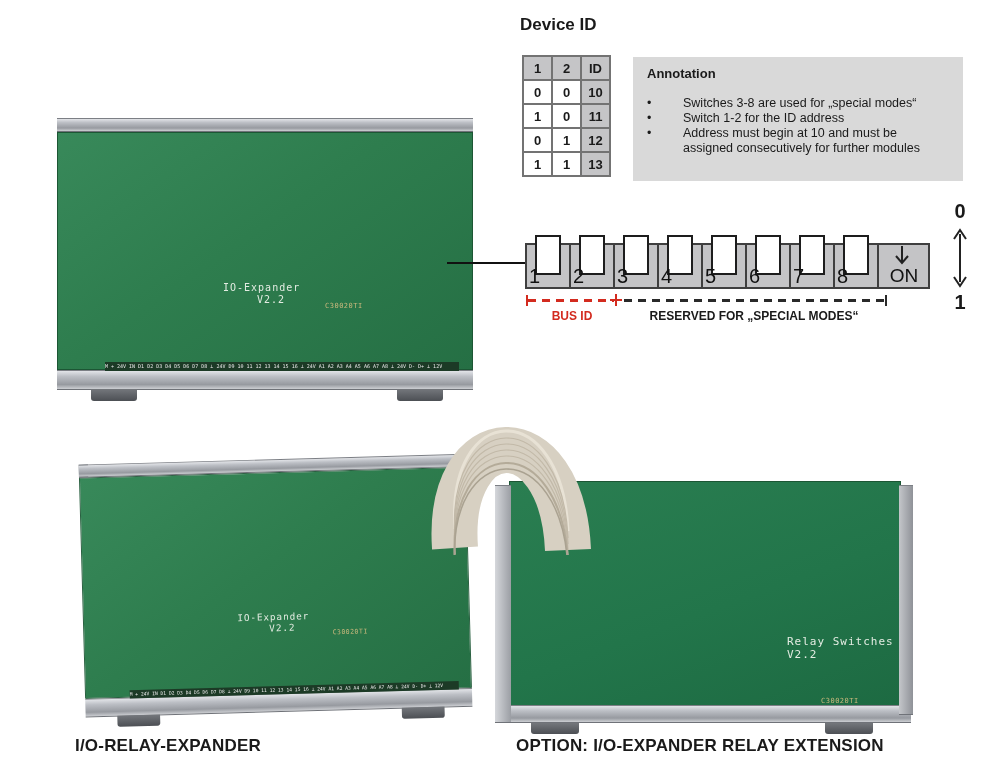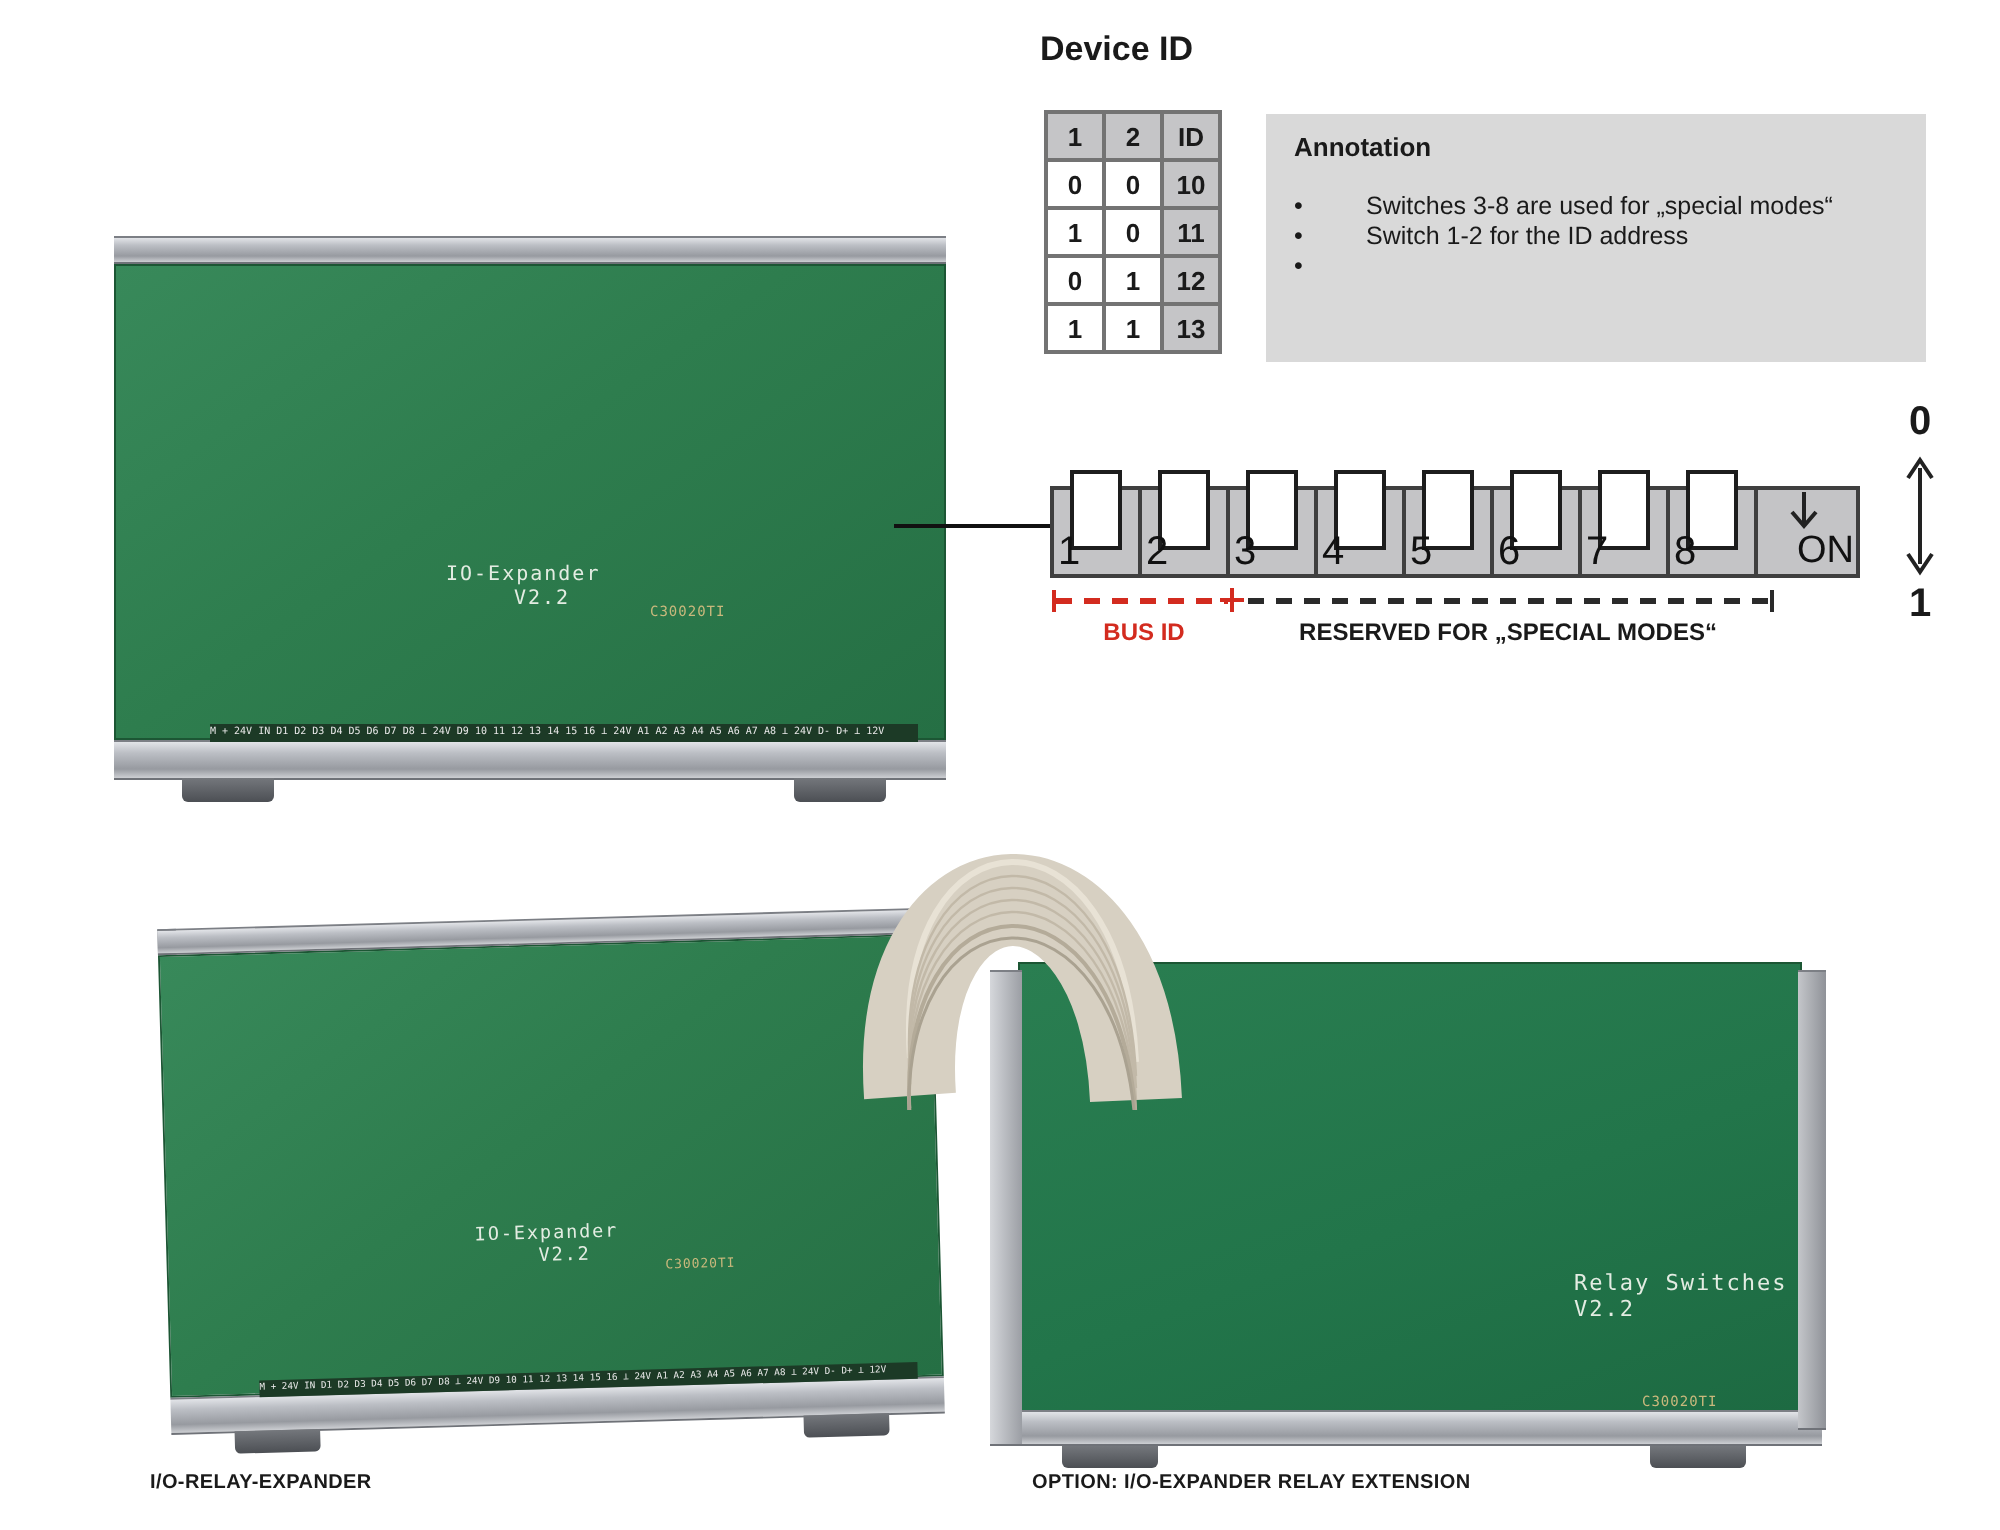--- a/index.html
+++ b/index.html
@@ -2,21 +2,21 @@
 <html><head>
 <meta charset="utf-8">
 <style>
   html,body{margin:0;padding:0;background:#fff;}
   .canvas{position:relative;width:1000px;height:765px;background:#fff;overflow:hidden;
           font-family:"Liberation Sans",sans-serif;color:#1a1a1a;}
   .abs{position:absolute;}
 
   
   .title{font-size:17px;font-weight:bold;}
-  .caption{font-size:10px;font-weight:bold;letter-spacing:.2px;}
+  .caption{font-size:17px;font-weight:bold;letter-spacing:.2px;}
 
   
   table.dev{border-collapse:collapse;}
   table.dev td{width:27px;height:22px;text-align:center;vertical-align:middle;
     border:2px solid #737373;font-size:13px;font-weight:bold;background:#fff;padding:0;}
   table.dev td.g{background:#c5c5c7;}
 
   
   .annot{background:#d9d9d9;padding:9px 14px 8px 14px;box-sizing:border-box;}
   .annot .ahead{font-size:13px;font-weight:bold;margin-bottom:15px;}
@@ -196,20 +196,24 @@
       </div>
     </div>
     <div class="bullet">
       <span class="dot">•</span>
       <div class="btext">
         <div>Switch 1-2 for the ID address</div>
       </div>
     </div>
     <div class="bullet">
       <span class="dot">•</span>
+      <div class="btext">
+        <div>Address must begin at 10 and must be</div>
+        <div>assigned consecutively for further modules</div>
+      </div>
     </div>
   </div>
 
   <div class="abs" style="left:525px;top:227px;width:405px;height:62px">
     <div class="dipbody abs" style="left:0;top:16px;width:405px;height:46px"></div>
 
     <div class="dipdiv abs" style="left:44px;top:16px;width:2px;height:46px"></div>
     <div class="dipdiv abs" style="left:88px;top:16px;width:2px;height:46px"></div>
     <div class="dipdiv abs" style="left:132px;top:16px;width:2px;height:46px"></div>
     <div class="dipdiv abs" style="left:176px;top:16px;width:2px;height:46px"></div>
@@ -233,21 +237,21 @@
     <div class="dipnum abs" style="left:136px;top:39px">4</div>
     <div class="dipnum abs" style="left:180px;top:39px">5</div>
     <div class="dipnum abs" style="left:224px;top:39px">6</div>
     <div class="dipnum abs" style="left:268px;top:39px">7</div>
     <div class="dipnum abs" style="left:312px;top:39px">8</div>
 
     <svg class="abs" style="left:368px;top:19px" width="18" height="20" viewBox="0 0 18 20">
       <line x1="9" y1="0" x2="9" y2="16" stroke="#222" stroke-width="2"></line>
       <polyline points="3,10 9,17 15,10" fill="none" stroke="#222" stroke-width="2"></polyline>
     </svg>
-    <div class="onlbl abs" style="left:356px;top:38px;width:46px;text-align:right">ON</div>
+    <div class="onlbl abs" style="left:356px;top:38px;width:46px;text-align:center">ON</div>
   </div>
 
   <div class="abs ztxt" style="left:946px;top:200px;width:28px">0</div>
   <svg class="abs" style="left:952px;top:228px" width="16" height="60" viewBox="0 0 16 60">
     <line x1="8" y1="6" x2="8" y2="54" stroke="#222" stroke-width="2"></line>
     <polyline points="2,11 8,2 14,11" fill="none" stroke="#222" stroke-width="2"></polyline>
     <polyline points="2,49 8,58 14,49" fill="none" stroke="#222" stroke-width="2"></polyline>
   </svg>
   <div class="abs ztxt" style="left:946px;top:291px;width:28px">1</div>
 

